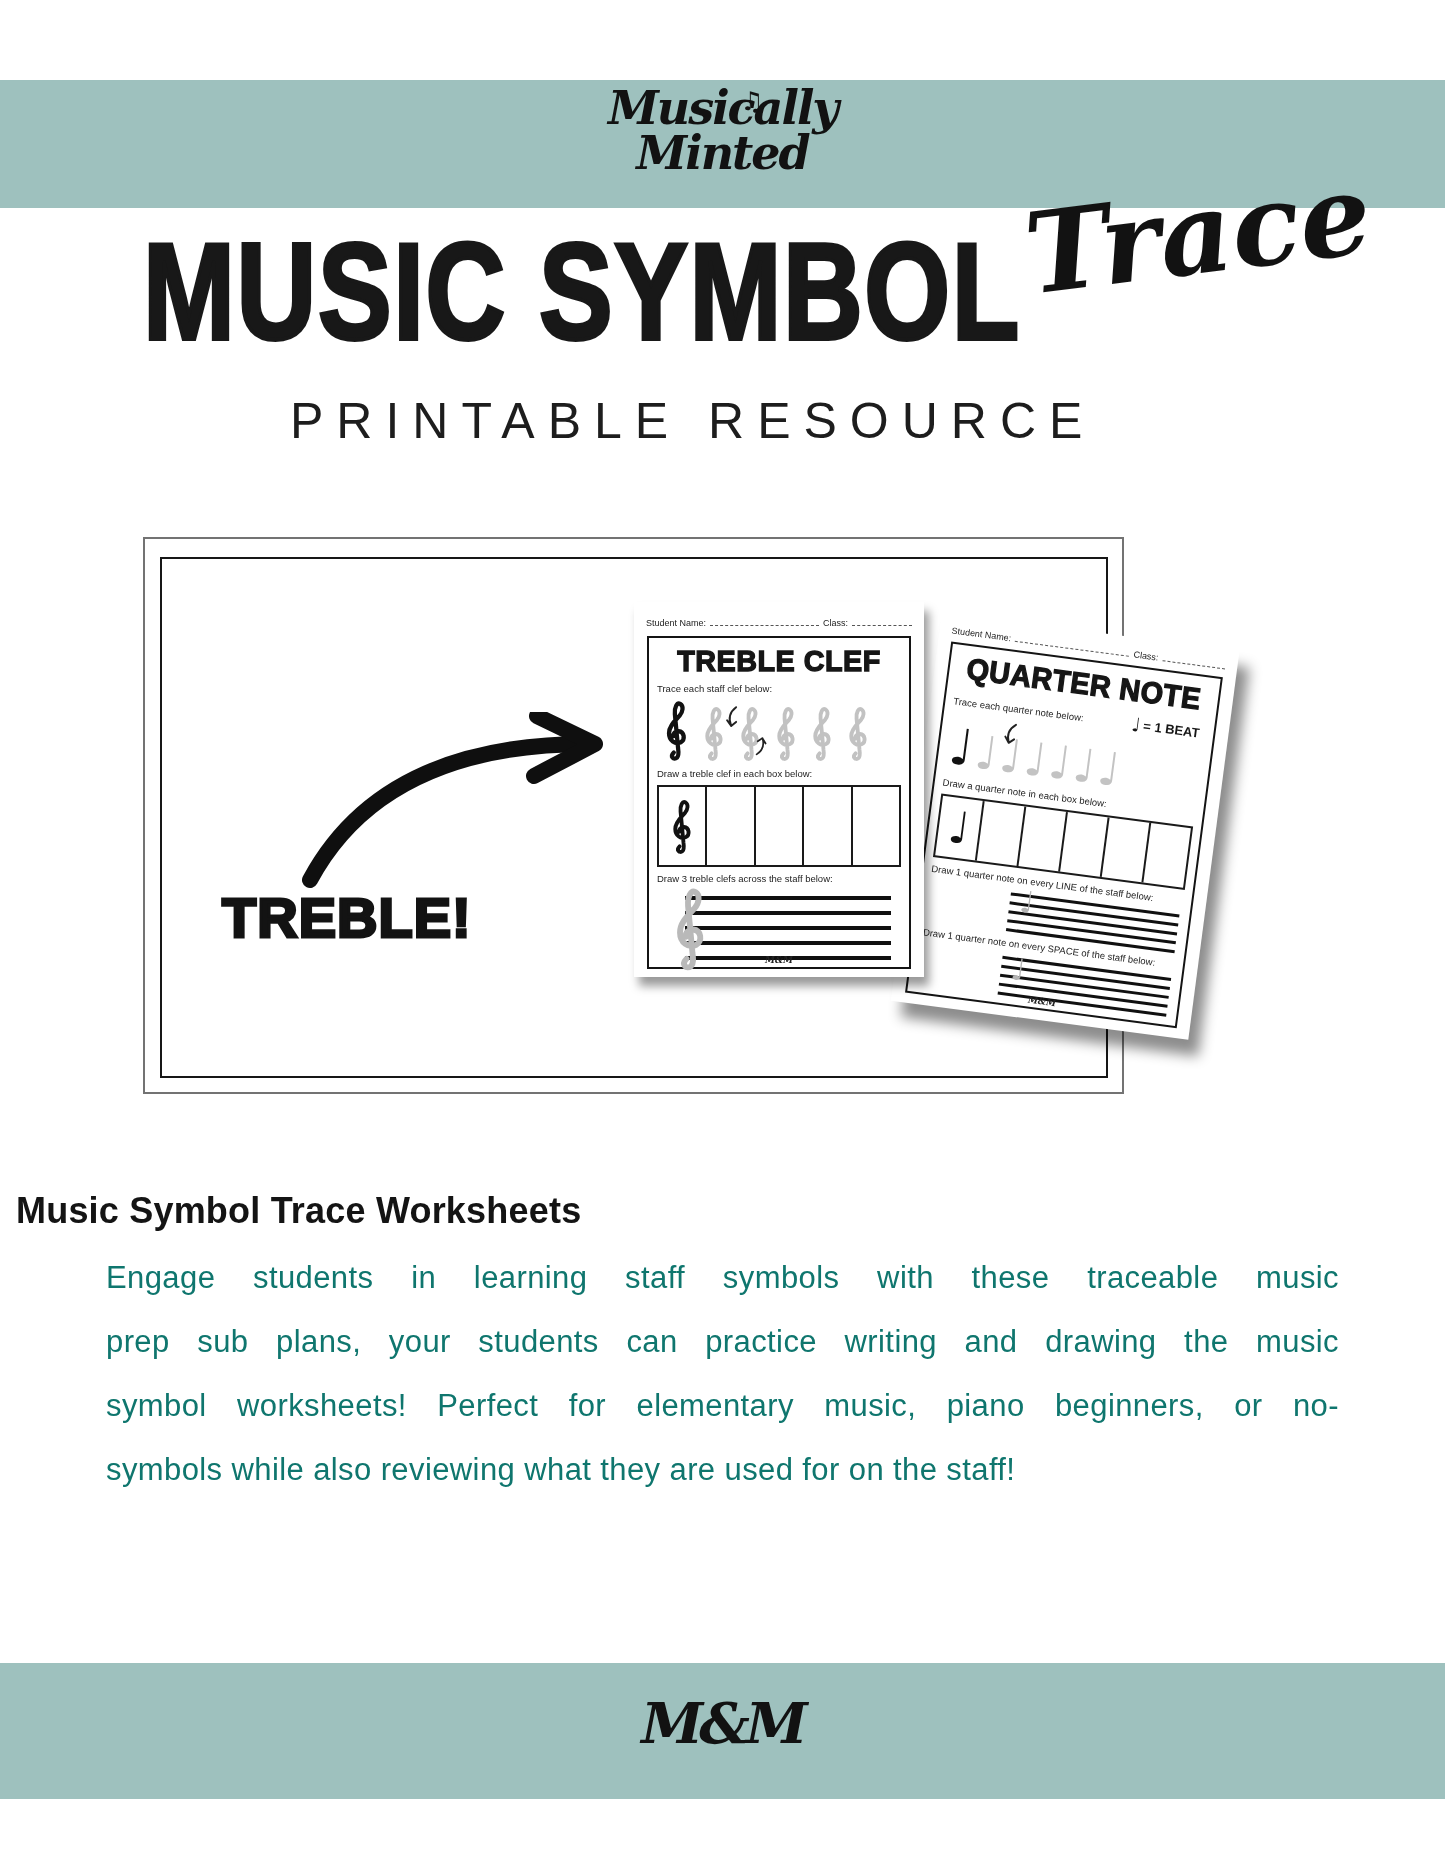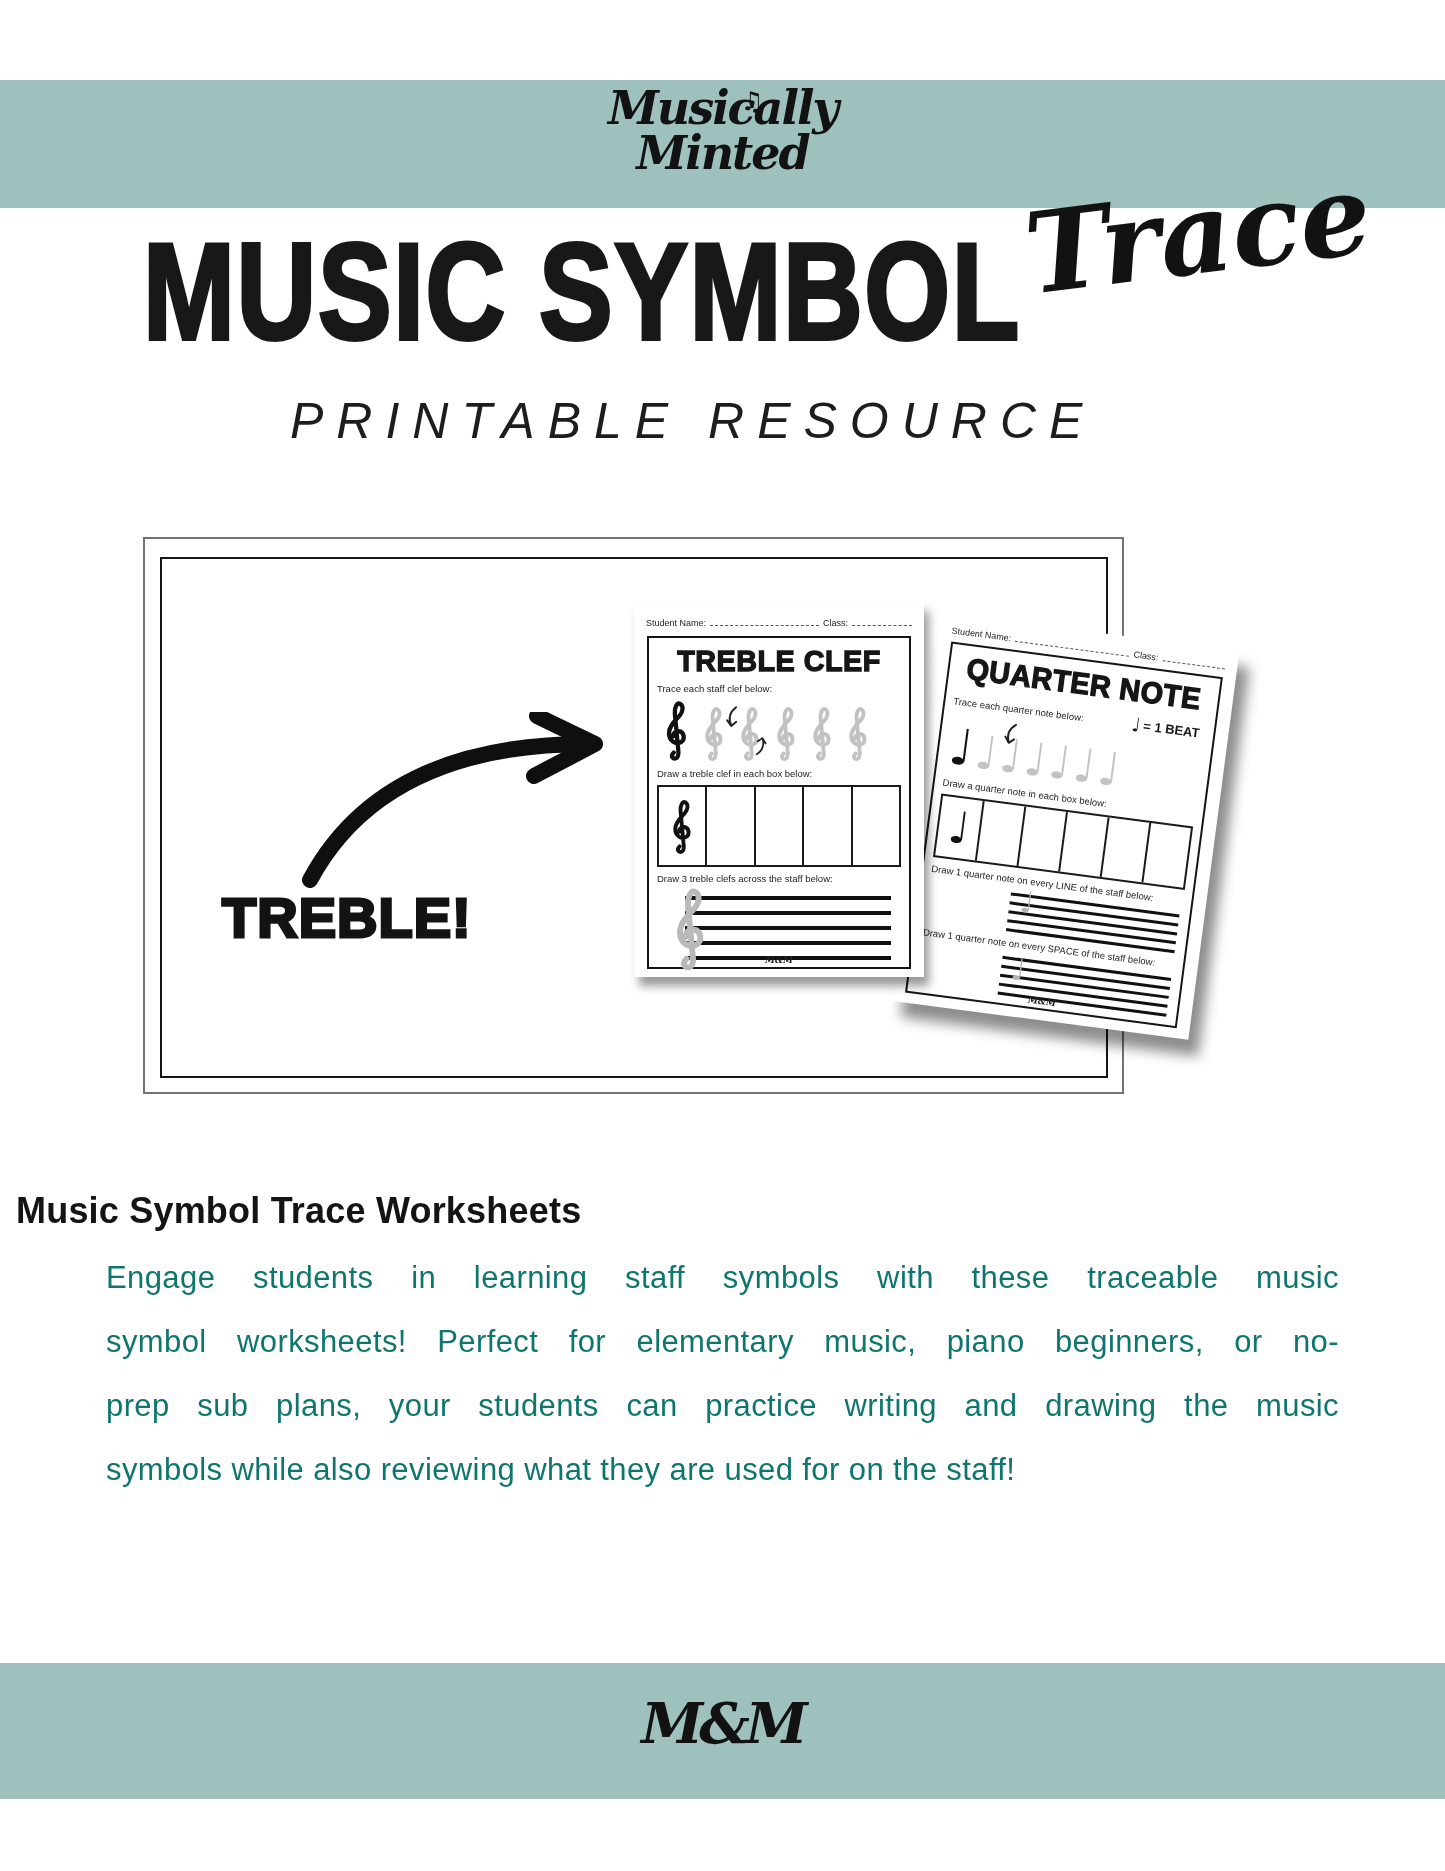--- a/index.html
+++ b/index.html
@@ -25,21 +25,21 @@
     -webkit-text-stroke:4px #181818; transform:scaleX(0.80); transform-origin:left top;
     line-height:1;
   }
   .hero-script {
     position:absolute; left:1025px; top:178px; font-family:"DejaVu Serif", serif;
     font-style:italic; font-weight:bold; font-size:112px; color:#121212;
     transform:rotate(-7deg); line-height:1;
   }
   .hero-subtitle {
     position:absolute; left:290px; top:392px; font-size:50px; font-weight:normal;
-    letter-spacing:13px; color:#1d1d1d; white-space:nowrap;font-style:italic;
+    letter-spacing:13px; color:#1d1d1d; white-space:nowrap;
   }
   
   .preview-frame {
     position:absolute; left:143px; top:537px; width:981px; height:557px;
     border:2px solid #737373; background:#ffffff;
   }
   .preview-box {
     position:absolute; left:15px; top:18px; right:14px; bottom:14px;
     border:2px solid #161616; background:#ffffff;
   }
@@ -273,21 +273,21 @@
   </div>
 
   <svg class="big-arrow" width="330" height="185" viewBox="0 0 330 185">
     <path d="M20 168 C70 75 165 32 298 32" fill="none" stroke="#0f0f0f" stroke-width="16" stroke-linecap="round"></path>
     <path d="M305 32 L247 4 M305 32 L244 64" fill="none" stroke="#0f0f0f" stroke-width="16" stroke-linecap="round" stroke-linejoin="round"></path>
   </svg>
 
   <div class="desc-heading">Music Symbol Trace Worksheets</div>
   <div class="desc-body">
     <div class="para-line">Engage students in learning staff symbols with these traceable music</div>
+    <div class="para-line">prep sub plans, your students can practice writing and drawing the music</div>
     <div class="para-line">symbol worksheets! Perfect for elementary music, piano beginners, or no-</div>
-    <div class="para-line">prep sub plans, your students can practice writing and drawing the music</div>
     <div class="para-line last">symbols while also reviewing what they are used for on the staff!</div>
   </div>
 
   <div class="banner banner-bottom"></div>
   <div class="footer-logo">M&amp;M</div>
 
 </div>
 
 </body></html>

